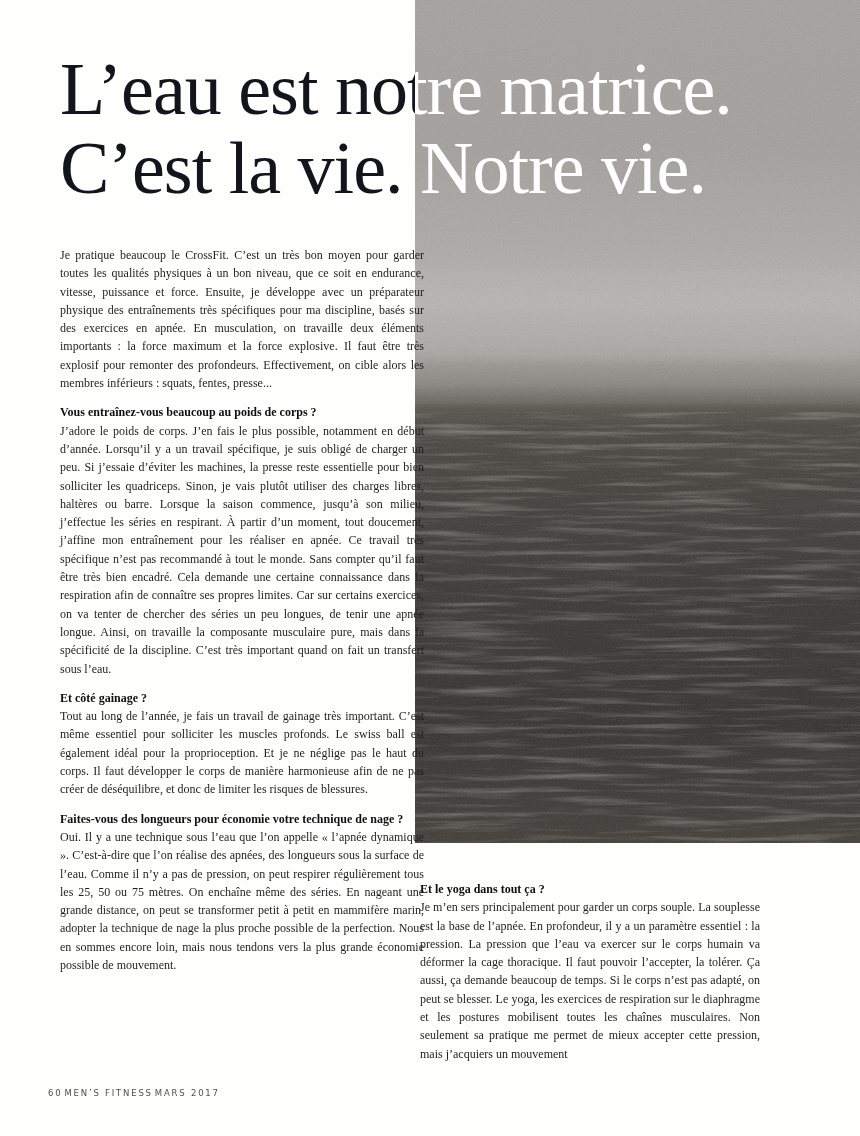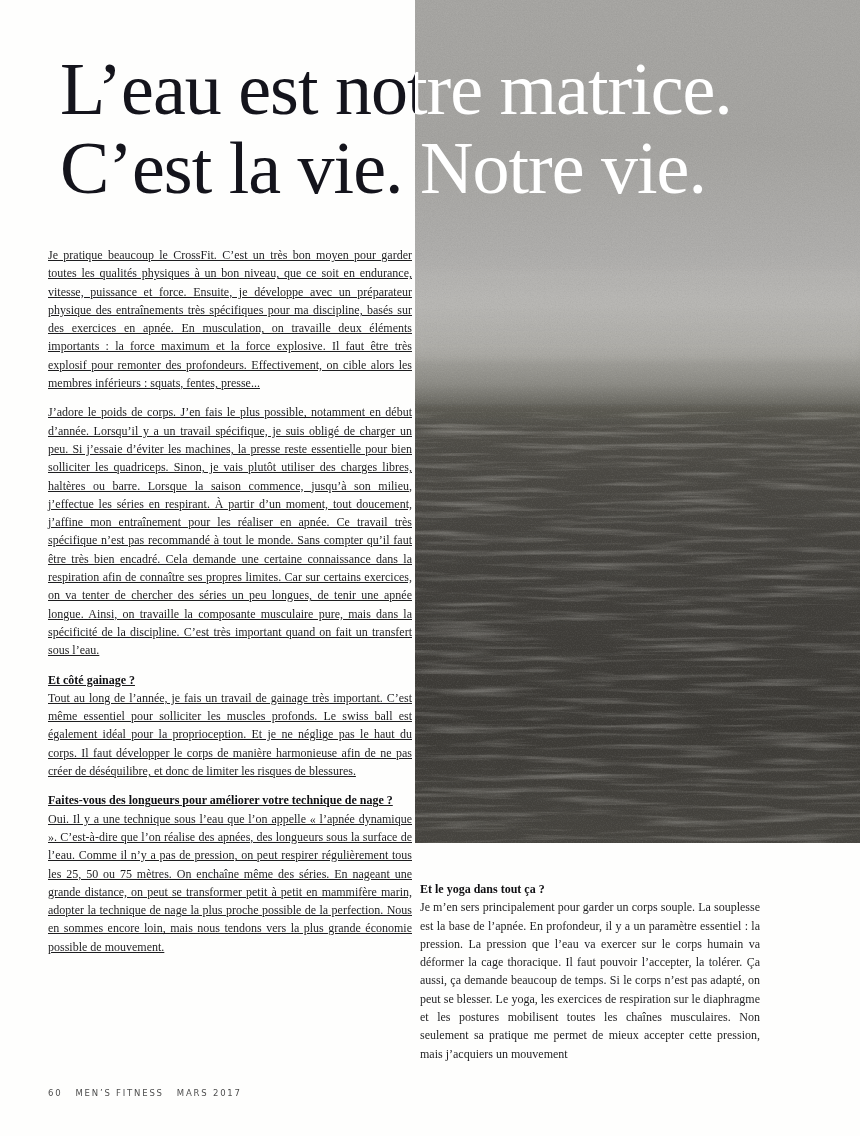--- a/index.html
+++ b/index.html
@@ -17,32 +17,32 @@
               font-family:"Liberation Serif", serif; font-weight:400;
               font-size:74px; line-height:79px; letter-spacing:-1px;
               white-space:nowrap; }
   .hl-line { display:block; }
   .headline--black { color:#14141c; clip-path: inset(-20px 445px -20px -60px); }
   .headline--white { color:#ffffff; clip-path: inset(-20px -20px -20px 355px); }
 
   
   .col { position:absolute; z-index:2; font-size:12px; line-height:18.3px;
          color:#1e1e20; text-align:justify; hyphens:none; }
-  .col--left  { left:48px;  top:246px; width:364px;text-decoration:underline; }
+  .col--left  { left:60px;  top:246px; width:364px; }
   .col--right { left:420px; top:872px; width:340px; }
   .intro { margin-bottom:6px; }
   .qa { margin-top:11px; }
   .col--right .qa { margin-top:8px; }
   .question { font-size:12px; font-weight:700; color:#0f0f12; text-align:left; }
   .answer { }
 
   
   .footer { position:absolute; left:48px; top:1088px; z-index:2;
             font-family:"DejaVu Sans", sans-serif; font-size:8.5px;
-            letter-spacing:1.8px; color:#4e4e4e; display:flex; column-gap:13px; }
+            letter-spacing:1.8px; color:#4e4e4e; display:flex; column-gap:2px; }
 </style>
 </head>
 <body>
 
 <div class="page">
 
   <figure class="photo" aria-label="Photographie noir et blanc d’une mer grise sous la pluie, horizon sombre au centre">
     <svg viewBox="0 0 445 843" preserveAspectRatio="none" aria-hidden="true">
       <defs>
         <linearGradient id="gSea" x1="0" y1="0" x2="0" y2="1">
@@ -107,30 +107,31 @@
 
   <h1 class="headline headline--white" aria-hidden="true">
     <span class="hl-line">L’eau est notre matrice.</span>
     <span class="hl-line">C’est la vie. Notre vie.</span>
   </h1>
 
   <section class="col col--left">
     <p class="intro">Je pratique beaucoup le CrossFit. C’est un très bon moyen pour garder toutes les qualités physiques à un bon niveau, que ce soit en endurance, vitesse, puissance et force. Ensuite, je développe avec un préparateur physique des entraînements très spécifiques pour ma discipline, basés sur des exercices en apnée. En musculation, on travaille deux éléments importants : la force maximum et la force explosive. Il faut être très explosif pour remonter des profondeurs. Effectivement, on cible alors les membres inférieurs : squats, fentes, presse...</p>
 
     <div class="qa">
+      <h3 class="question">Vous entraînez-vous beaucoup au poids de corps ?</h3>
       <p class="answer">J’adore le poids de corps. J’en fais le plus possible, notamment en début d’année. Lorsqu’il y a un travail spécifique, je suis obligé de charger un peu. Si j’essaie d’éviter les machines, la presse reste essentielle pour bien solliciter les quadriceps. Sinon, je vais plutôt utiliser des charges libres, haltères ou barre. Lorsque la saison commence, jusqu’à son milieu, j’effectue les séries en respirant. À partir d’un moment, tout doucement, j’affine mon entraînement pour les réaliser en apnée. Ce travail très spécifique n’est pas recommandé à tout le monde. Sans compter qu’il faut être très bien encadré. Cela demande une certaine connaissance dans la respiration afin de connaître ses propres limites. Car sur certains exercices, on va tenter de chercher des séries un peu longues, de tenir une apnée longue. Ainsi, on travaille la composante musculaire pure, mais dans la spécificité de la discipline. C’est très important quand on fait un transfert sous l’eau.</p>
     </div>
 
     <div class="qa">
       <h3 class="question">Et côté gainage ?</h3>
       <p class="answer">Tout au long de l’année, je fais un travail de gainage très important. C’est même essentiel pour solliciter les muscles profonds. Le swiss ball est également idéal pour la proprioception. Et je ne néglige pas le haut du corps. Il faut développer le corps de manière harmonieuse afin de ne pas créer de déséquilibre, et donc de limiter les risques de blessures.</p>
     </div>
 
     <div class="qa">
-      <h3 class="question">Faites-vous des longueurs pour améliorer votre technique de nage ?</h3>
+      <h3 class="question">Faites-vous des longueurs pour économie votre technique de nage ?</h3>
       <p class="answer">Oui. Il y a une technique sous l’eau que l’on appelle « l’apnée dynamique ». C’est-à-dire que l’on réalise des apnées, des longueurs sous la surface de l’eau. Comme il n’y a pas de pression, on peut respirer régulièrement tous les 25, 50 ou 75 mètres. On enchaîne même des séries. En nageant une grande distance, on peut se transformer petit à petit en mammifère marin, adopter la technique de nage la plus proche possible de la perfection. Nous en sommes encore loin, mais nous tendons vers la plus grande économie possible de mouvement.</p>
     </div>
   </section>
 
   <section class="col col--right">
     <div class="qa">
       <h3 class="question">Et le yoga dans tout ça ?</h3>
       <p class="answer">Je m’en sers principalement pour garder un corps souple. La souplesse est la base de l’apnée. En profondeur, il y a un paramètre essentiel : la pression. La pression que l’eau va exercer sur le corps humain va déformer la cage thoracique. Il faut pouvoir l’accepter, la tolérer. Ça aussi, ça demande beaucoup de temps. Si le corps n’est pas adapté, on peut se blesser. Le yoga, les exercices de respiration sur le diaphragme et les postures mobilisent toutes les chaînes musculaires. Non seulement sa pratique me permet de mieux accepter cette pression, mais j’acquiers un mouvement</p>
     </div>
   </section>

